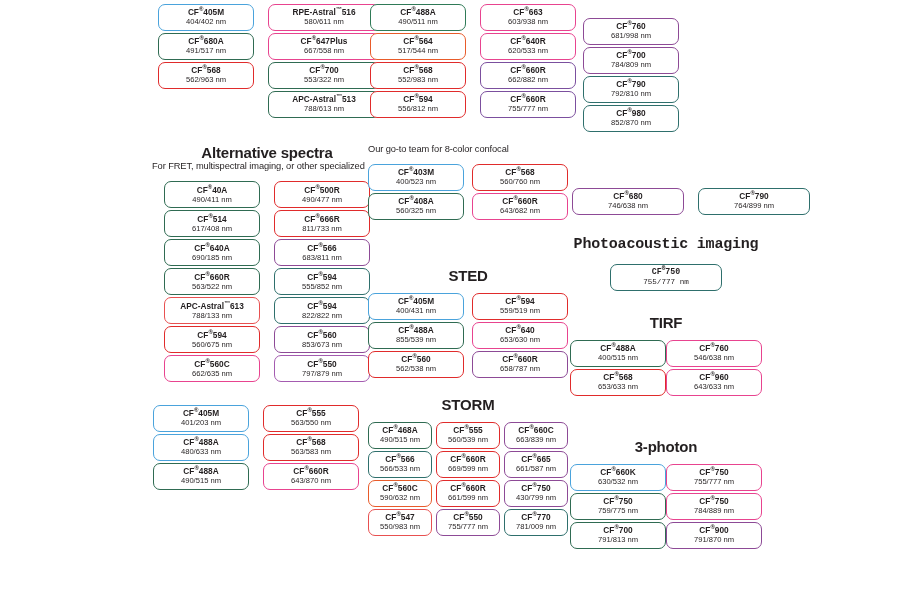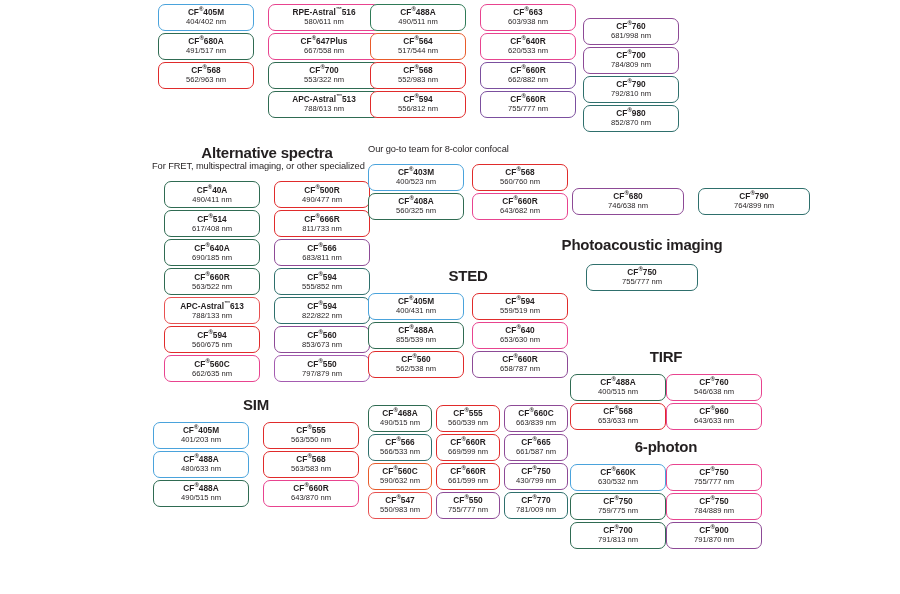--- a/index.html
+++ b/index.html
@@ -337,33 +337,33 @@
       <div class="spacer-col"></div>
       <div class="col" id="g6c1">
           <div class="pill w-wide" style="border-color: rgb(46, 111, 108);">
             <div class="nm-name">CF<sup>®</sup>790</div>
             <div class="nm-val">764/899 nm</div>
           </div>
         </div>
     </div>
   </div>
 
-  <div class="group" style="left:548px; top:236px; width:188px;">
+  <div class="group" style="left:572px; top:236px; width:188px;font-family:Liberation Mono, monospace;">
     <div class="group-title">Photoacoustic imaging</div>
     <div class="cols" style="margin-top:11px; justify-content:center;">
       <div class="col" id="g7c0">
           <div class="pill w-wide" style="border-color: rgb(46, 111, 108);">
             <div class="nm-name">CF<sup>®</sup>750</div>
             <div class="nm-val">755/777 nm</div>
           </div>
         </div>
     </div>
   </div>
 
-  <div class="group" style="left:572px; top:348px; width:188px;">
+  <div class="group" style="left:572px; top:314px; width:188px;">
     <div class="group-title">TIRF</div>
     <div class="cols" style="margin-top:9px; justify-content:center;">
       <div class="col" id="g8c0">
           <div class="pill" style="border-color: rgb(47, 107, 82);">
             <div class="nm-name">CF<sup>®</sup>488A</div>
             <div class="nm-val">400/515 nm</div>
           </div>
           <div class="pill" style="border-color: rgb(224, 43, 43);">
             <div class="nm-name">CF<sup>®</sup>568</div>
             <div class="nm-val">653/633 nm</div>
@@ -377,21 +377,20 @@
           </div>
           <div class="pill" style="border-color: rgb(232, 67, 143);">
             <div class="nm-name">CF<sup>®</sup>960</div>
             <div class="nm-val">643/633 nm</div>
           </div>
         </div>
     </div>
   </div>
 
   <div class="group" style="left:152px; top:396px; width:208px;">
-    <div class="group-title">SIM</div>
     <div class="cols" style="margin-top:9px; justify-content:center;">
       <div class="col" id="g9c0">
           <div class="pill" style="border-color: rgb(74, 163, 220);">
             <div class="nm-name">CF<sup>®</sup>405M</div>
             <div class="nm-val">401/203 nm</div>
           </div>
           <div class="pill" style="border-color: rgb(74, 163, 220);">
             <div class="nm-name">CF<sup>®</sup>488A</div>
             <div class="nm-val">480/633 nm</div>
           </div>
@@ -412,20 +411,21 @@
           </div>
           <div class="pill" style="border-color: rgb(232, 67, 143);">
             <div class="nm-name">CF<sup>®</sup>660R</div>
             <div class="nm-val">643/870 nm</div>
           </div>
         </div>
     </div>
   </div>
 
   <div class="group" style="left:368px; top:396px; width:200px;">
+    <div class="group-title">STORM</div>
     <div class="cols" style="margin-top:9px; justify-content:center;">
       <div class="col" id="g10c0">
           <div class="pill w-narrow" style="border-color: rgb(47, 107, 82);">
             <div class="nm-name">CF<sup>®</sup>468A</div>
             <div class="nm-val">490/515 nm</div>
           </div>
           <div class="pill w-narrow" style="border-color: rgb(46, 111, 108);">
             <div class="nm-name">CF<sup>®</sup>566</div>
             <div class="nm-val">566/533 nm</div>
           </div>
@@ -473,21 +473,21 @@
           </div>
           <div class="pill w-narrow" style="border-color: rgb(46, 111, 108);">
             <div class="nm-name">CF<sup>®</sup>770</div>
             <div class="nm-val">781/009 nm</div>
           </div>
         </div>
     </div>
   </div>
 
   <div class="group" style="left:572px; top:438px; width:188px;">
-    <div class="group-title">6-photon</div>
+    <div class="group-title">3-photon</div>
     <div class="cols" style="margin-top:9px; justify-content:center;">
       <div class="col" id="g11c0">
           <div class="pill" style="border-color: rgb(74, 163, 220);">
             <div class="nm-name">CF<sup>®</sup>660K</div>
             <div class="nm-val">630/532 nm</div>
           </div>
           <div class="pill" style="border-color: rgb(47, 107, 82);">
             <div class="nm-name">CF<sup>®</sup>750</div>
             <div class="nm-val">759/775 nm</div>
           </div>

